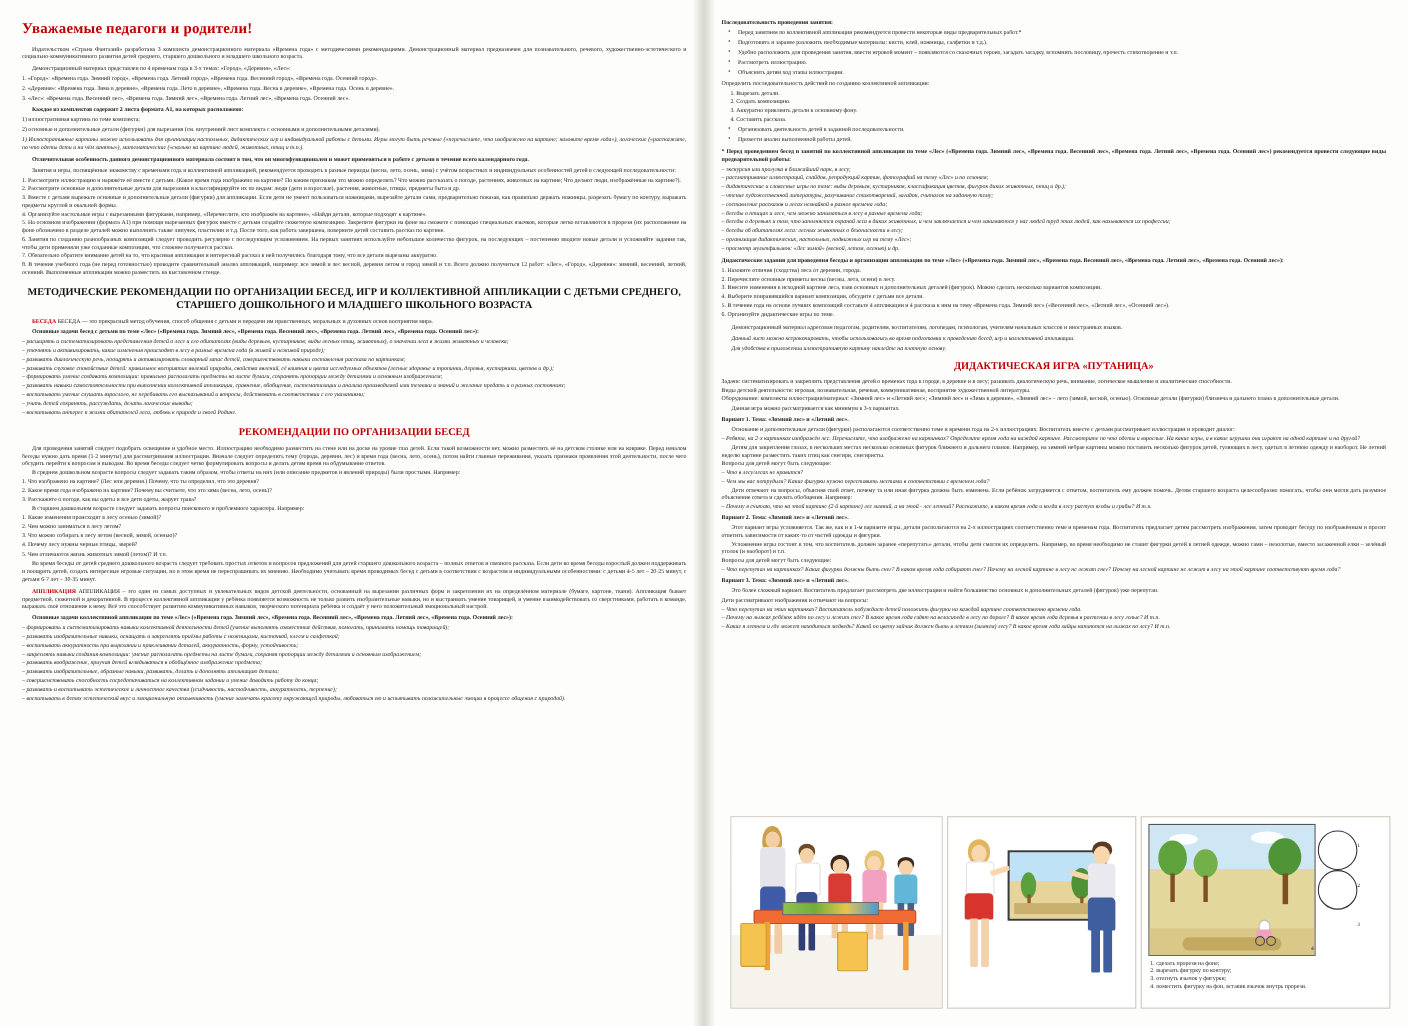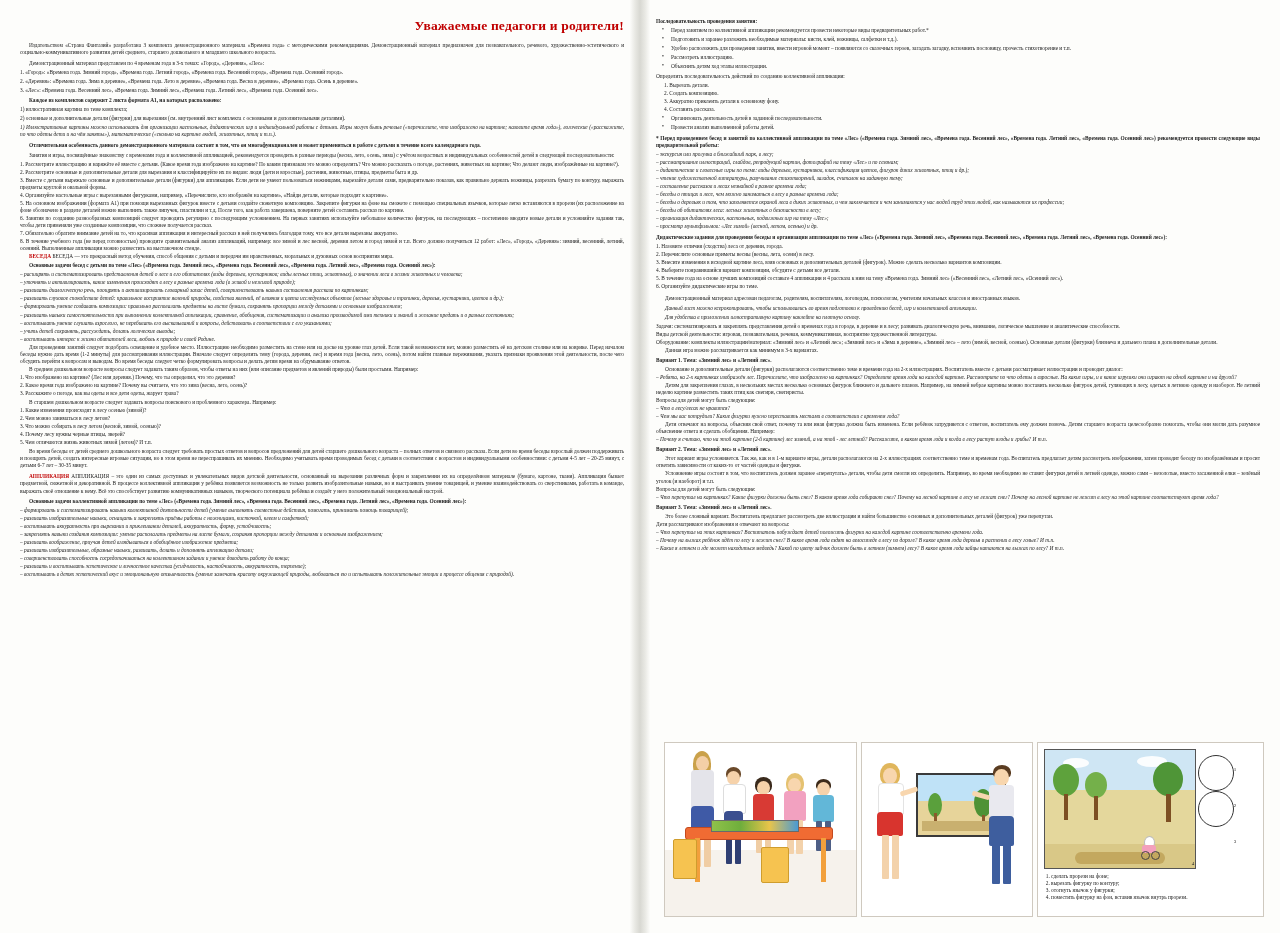--- a/index.html
+++ b/index.html
@@ -21,21 +21,21 @@
     position:absolute;top:0;bottom:0;
     box-sizing:border-box;
   }
   .page-left{left:0;width:640px;padding:14px 16px 10px 20px;}
   .page-right{left:640px;width:640px;padding:14px 20px 10px 16px;}
 
   h1.main-title{
     color:#c00000;
     font-size:13.5px;
     font-weight:bold;
-    text-align:right;
+    text-align:left;
     margin:4px 0 8px 0;
     letter-spacing:.2px;
     font-family:Liberation Serif, serif;
   }
   h2.sec-title{
     color:#c00000;
     font-size:9.4px;
     font-weight:bold;
     text-align:center;
     margin:9px 0 5px 0;
@@ -178,36 +178,38 @@
       <p>1. Рассмотрите иллюстрацию и наряжёте её вместе с детьми. (Какое время года изображено на картине? По каким признакам это можно определить? Что можно рассказать о погоде, растениях, животных на картине; Что делают люди, изображённые на картине?).</p>
       <p>2. Рассмотрите основные и дополнительные детали для вырезания и классифицируйте их по видам: люди (дети и взрослые), растения, животные, птицы, предметы быта и др.</p>
       <p>3. Вместе с детьми вырежьте основные и дополнительные детали (фигурки) для аппликации. Если дети не умеют пользоваться ножницами, вырезайте детали сами, предварительно показав, как правильно держать ножницы, разрезать бумагу по контуру, выражать предметы круглой и овальной формы.</p>
       <p>4. Организуйте настольные игры с вырезанными фигурками, например, «Перечислите, кто изображён на картине», «Найди детали, которые подходят к картине».</p>
       <p>5. На основном изображении (формата А1) при помощи вырезанных фигурок вместе с детьми создайте сюжетную композицию. Закрепите фигурки на фоне вы сможете с помощью специальных язычков, которые легко вставляются в прорези (их расположение на фоне обозначено в разделе деталей можно выполнить также липучек, пластилин и т.д. После того, как работа завершена, поверните детей составить рассказ по картине.</p>
       <p>6. Занятия по созданию разнообразных композиций следует проводить регулярно с последующим усложнением. На первых занятиях используйте небольшое количество фигурок, на последующих – постепенно вводите новые детали и усложняйте задания так, чтобы дети применяли уже созданные композиции, что сложнее получается рассказ.</p>
       <p>7. Обязательно обратите внимание детей на то, что красивая аппликация и интересный рассказ в ней получились благодаря тому, что все детали вырезаны аккуратно.</p>
       <p>8. В течение учебного года (не перед готовностью) проводите сравнительный анализ аппликаций, например: все зимой и лес весной, деревня летом и город зимой и т.п. Всего должно получиться 12 работ: «Лес», «Город», «Деревня»: зимний, весенний, летний, осенний. Выполненные аппликации можно разместить на выставочном стенде.</p>
     </div>
 
+    <h2 class="sec-title black">МЕТОДИЧЕСКИЕ РЕКОМЕНДАЦИИ ПО ОРГАНИЗАЦИИ БЕСЕД, ИГР И КОЛЛЕКТИВНОЙ АППЛИКАЦИИ С ДЕТЬМИ СРЕДНЕГО, СТАРШЕГО ДОШКОЛЬНОГО И МЛАДШЕГО ШКОЛЬНОГО ВОЗРАСТА</h2>
 
     <p class="ind"><span class="redb">БЕСЕДА</span> <span style="display:inline">БЕСЕДА — это прекрасный метод обучения, способ общения с детьми и передачи им нравственных, моральных и духовных основ восприятия мира.</span></p>
 
     <p class="ind b" style="margin-top:2px;">Основные задачи бесед с детьми по теме «Лес» («Времена года. Зимний лес», «Времена года. Весенний лес», «Времена года. Летний лес», «Времена года. Осенний лес»):</p>
     <div class="tight i">
       <p>– расширять и систематизировать представления детей о лесе и его обитателях (виды деревьев, кустарников; виды лесных птиц, животных), о значении леса в жизни животных и человека;</p>
       <p>– уточнять и активизировать, какие изменения происходят в лесу в разные времена года (в живой и неживой природе);</p>
       <p>– развивать диалогическую речь, поощрять и активизировать словарный запас детей, совершенствовать навыки составления рассказа по картинкам;</p>
       <p>– развивать слуховое спокойствие детей: правильное восприятие явлений природы, свойства явлений, её влияния и цвета исследуемых объектов (лесные здоровье и тропинки, деревья, кустарники, цветов и др.);</p>
       <p>– формировать умение создавать композиции: правильно располагать предметы на листе бумаги, сохранять пропорции между деталями и основным изображением;</p>
       <p>– развивать навыки самостоятельности при выполнении коллективной аппликации, сравнение, обобщения, систематизации и анализа производимой ими техники и знаний и желание предать и о разных состояниях;</p>
       <p>– воспитывать умение слушать взрослого, не перебивать его высказываний и вопросы, действовать в соответствии с его указаниями;</p>
       <p>– учить детей сохранять, рассуждать, делать логические выводы;</p>
       <p>– воспитывать интерес к жизни обитателей леса, любовь к природе и своей Родине.</p>
     </div>
 
+    <h2 class="sec-title">РЕКОМЕНДАЦИИ ПО ОРГАНИЗАЦИИ БЕСЕД</h2>
 
     <div class="tight">
       <p class="ind">Для проведения занятий следует подобрать освещение и удобное место. Иллюстрацию необходимо разместить на стене или на доске на уровне глаз детей. Если такой возможности нет, можно разместить её на детском столике или на коврике. Перед началом беседы нужно дать время (1-2 минуты) для рассматривания иллюстрации. Вначале следует определить тему (города, деревни, лес) и время года (весна, лето, осень), потом найти главные переживания, указать признаки проявления этой деятельности, после чего обсудить перейти к вопросам и выводам. Во время беседы следует четко формулировать вопросы и делать детям время на обдумывание ответов.</p>
       <p class="ind">В среднем дошкольном возрасте вопросы следует задавать таким образом, чтобы ответы на них (или описание предметов и явлений природы) были простыми. Например:</p>
       <p>1. Что изображено на картине? (Лес или деревня.) Почему, что ты определил, что это деревня?</p>
       <p>2. Какое время года изображено на картине? Почему вы считаете, что это зима (весна, лето, осень)?</p>
       <p>3. Расскажите о погоде, как вы одеты и все дети одеты, жарует трава?</p>
       <p class="ind" style="margin-top:2px;">В старшем дошкольном возрасте следует задавать вопросы поискового и проблемного характера. Например:</p>
       <p>1. Какие изменения происходят в лесу осенью (зимой)?</p>
       <p>2. Чем можно заниматься в лесу летом?</p>
@@ -281,20 +283,21 @@
       <p>3. Внесите изменения в исходной картине леса, взяв основных и дополнительных деталей (фигурок). Можно сделать несколько вариантов композиции.</p>
       <p>4. Выберите понравившийся вариант композиции, обсудите с детьми все детали.</p>
       <p>5. В течение года на основе лучших композиций составьте 4 аппликации и 4 рассказа к ним на тему «Времена года. Зимний лес» («Весенний лес», «Летний лес», «Осенний лес»).</p>
       <p>6. Организуйте дидактические игры по теме.</p>
     </div>
 
     <p class="ind" style="margin-top:4px;">Демонстрационный материал адресован педагогам, родителям, воспитателям, логопедам, психологам, учителям начальных классов и иностранных языков.</p>
     <p class="ind i" style="margin-top:3px;">Данный лист можно ксерокопировать, чтобы использовались во время подготовки к проведению бесед, игр и коллективной аппликации.</p>
     <p class="ind i">Для удобства в приложении иллюстративную картину наклейте на плотную основу.</p>
 
+    <h2 class="sec-title" style="margin-top:7px;font-size:9.4px;">ДИДАКТИЧЕСКАЯ ИГРА «ПУТАНИЦА»</h2>
 
     <div class="tight">
       <p>Задачи: систематизировать и закреплять представления детей о временах года в городе, в деревне и в лесу; развивать диалогическую речь, внимание, логическое мышление и аналитические способности.</p>
       <p>Виды детской деятельности: игровая, познавательная, речевая, коммуникативная, восприятие художественной литературы.</p>
       <p>Оборудование: комплекты иллюстрации/материал: «Зимний лес» и «Летний лес»; «Зимний лес» и «Зима в деревне», «Зимний лес» – лето (зимой, весной, осенью). Основные детали (фигурки) близнеча и дальнего плана в дополнительные детали.</p>
       <p class="ind">Данная игра можно рассматривается как минимум в 3-х вариантах.</p>
     </div>
 
     <p class="b" style="margin-top:3px;">Вариант 1. Тема: «Зимний лес» и «Летний лес».</p>
     <div class="tight">

